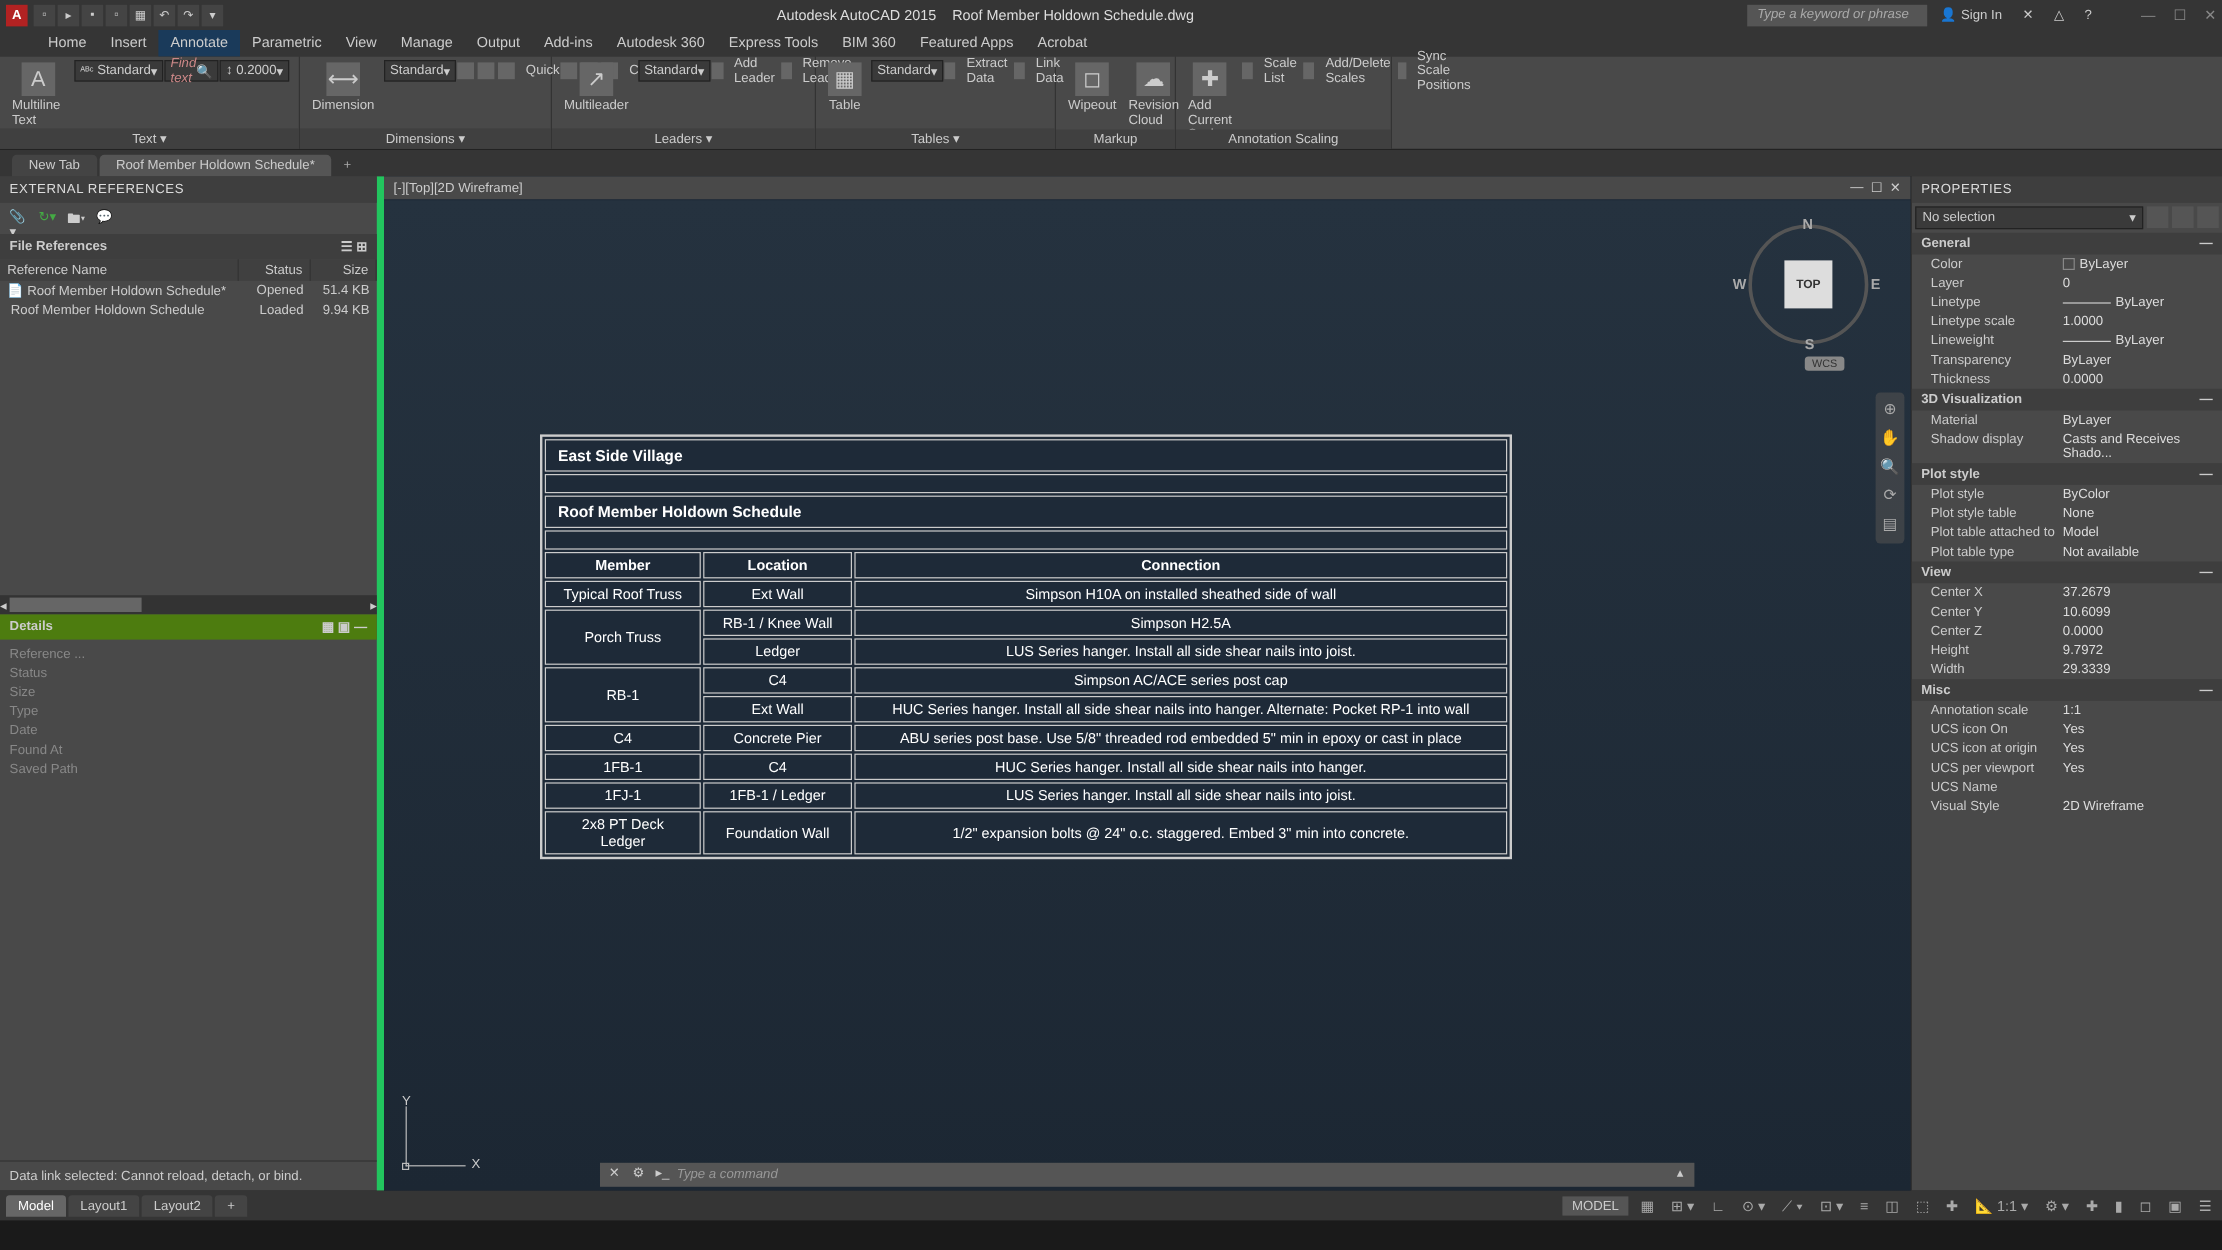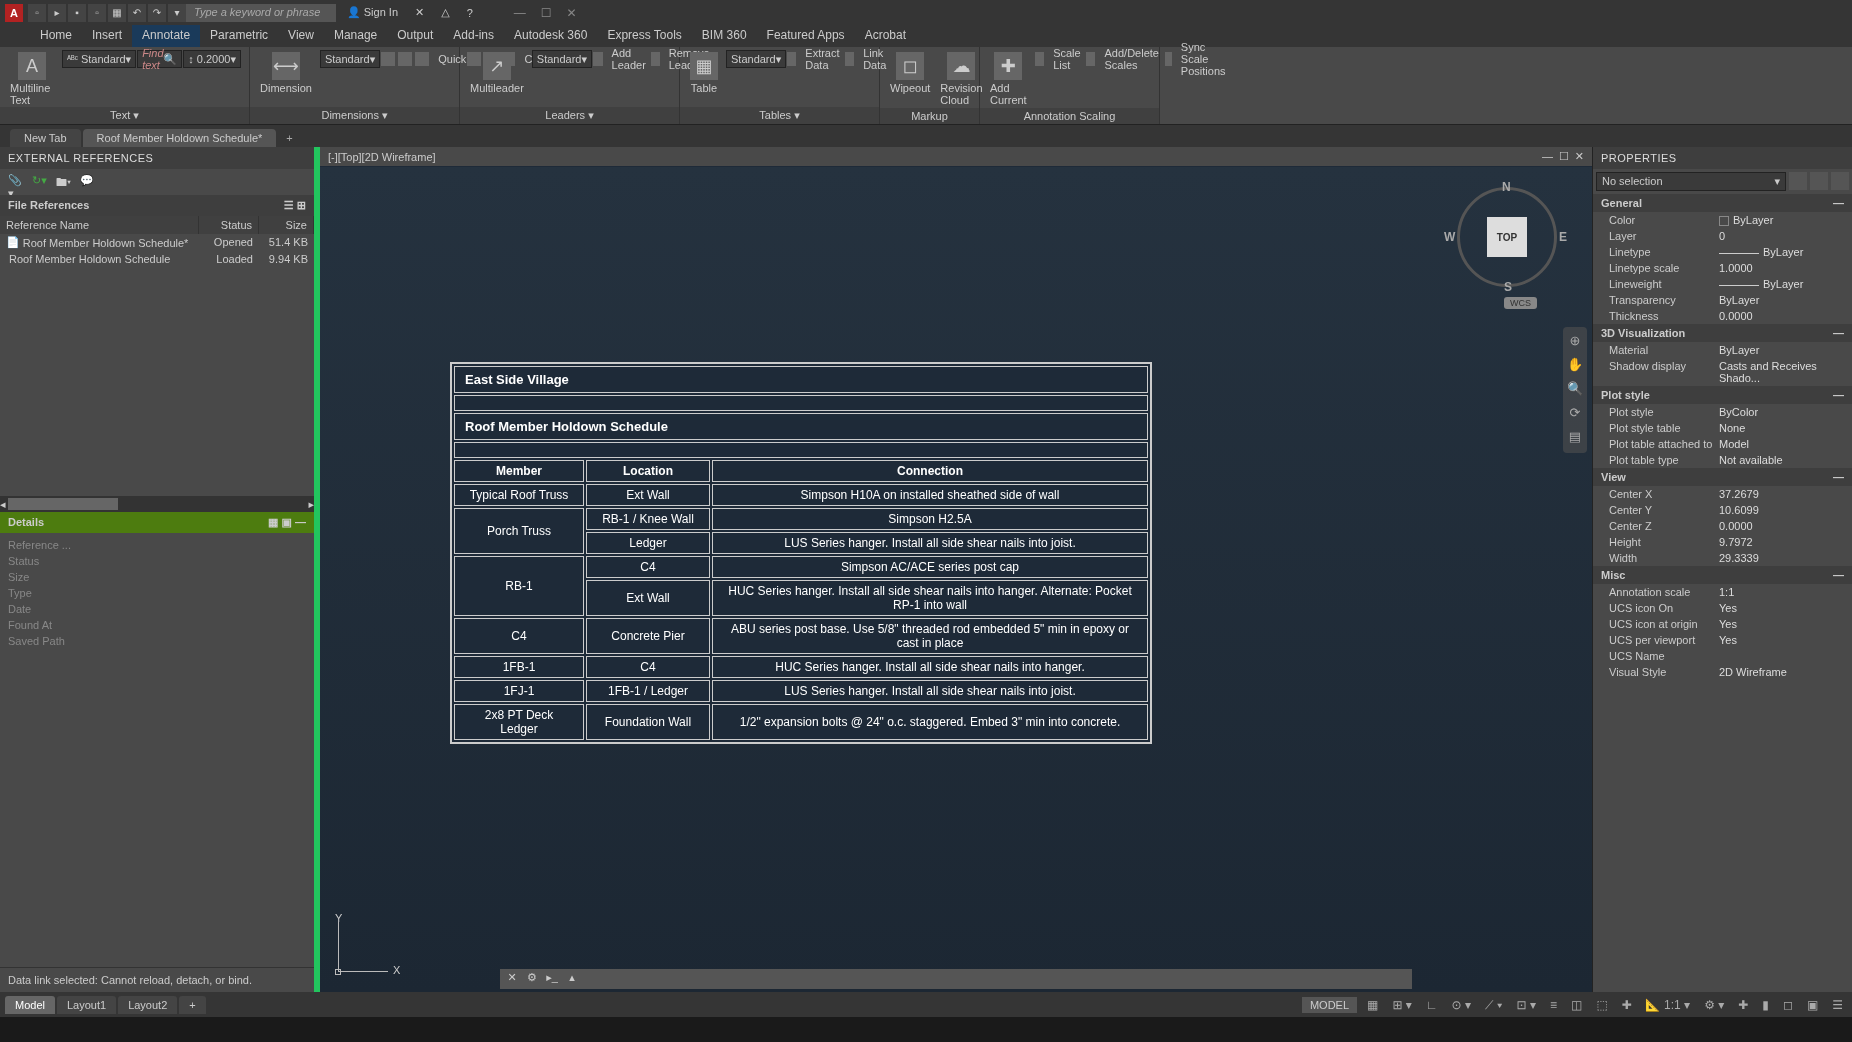--- a/index.html
+++ b/index.html
@@ -131,20 +131,24 @@
   <div class="qat">
     <div class="qat-btn">▫</div>
     <div class="qat-btn">▸</div>
     <div class="qat-btn">▪</div>
     <div class="qat-btn">▫</div>
     <div class="qat-btn">▦</div>
     <div class="qat-btn">↶</div>
     <div class="qat-btn">↷</div>
     <div class="qat-btn">▾</div>
   </div>
+  <div class="title-text">
+    <span>Autodesk AutoCAD 2015</span>&nbsp;&nbsp;&nbsp;
+    <span>Roof Member Holdown Schedule.dwg</span>
+  </div>
   <div class="titlebar-right">
     <div class="search-box">Type a keyword or phrase</div>
     <span class="titlebar-btn">👤 <span>Sign In</span></span>
     <span class="titlebar-btn">✕</span>
     <span class="titlebar-btn">△</span>
     <span class="titlebar-btn">?</span>
     <div class="win-controls">
       <span class="win-btn">—</span>
       <span class="win-btn">☐</span>
       <span class="win-btn">✕</span>
@@ -372,21 +376,21 @@
             </tr>
             <tr class="title-row">
               <td colspan="3">Roof Member Holdown Schedule</td>
             </tr>
             <tr class="blank-row">
               <td colspan="3"></td>
             </tr>
             <tr class="header-row">
               <td style="width:130px">Member</td>
               <td style="width:124px">Location</td>
-              <td style="width:436px">Connection</td>
+              <td style="width:544px">Connection</td>
             </tr>
             <tr>
               <td rowspan="1">Typical Roof Truss</td>
               <td>Ext Wall</td>
               <td>Simpson H10A on installed sheathed side of wall</td>
             </tr>
             <tr>
               <td rowspan="2">Porch Truss</td>
               <td>RB-1 / Knee Wall</td>
               <td>Simpson H2.5A</td>
@@ -432,20 +436,21 @@
         <div class="coord-line coord-x"></div>
         <div class="coord-label" style="left:-3px;top:-60px">Y</div>
         <div class="coord-label" style="left:55px;top:-8px">X</div>
         <div style="position:absolute;left:-3px;bottom:-3px;width:6px;height:6px;border:1px solid #bbb"></div>
       </div>
 
       <div class="cmdline">
         <span class="cmd-btn">✕</span>
         <span class="cmd-btn">⚙</span>
         <span class="cmd-btn">▸_</span>
+        <span class="cmd-input">Type a command</span>
         <span class="cmd-btn">▴</span>
       </div>
     </div>
   </div>
 
   <div class="props-panel">
     <div class="panel-header">PROPERTIES</div>
     <div class="props-selector">
       <div class="props-select"><span>No selection</span> <span style="float:right">▾</span></div>
       <div class="pim-btn"></div>

